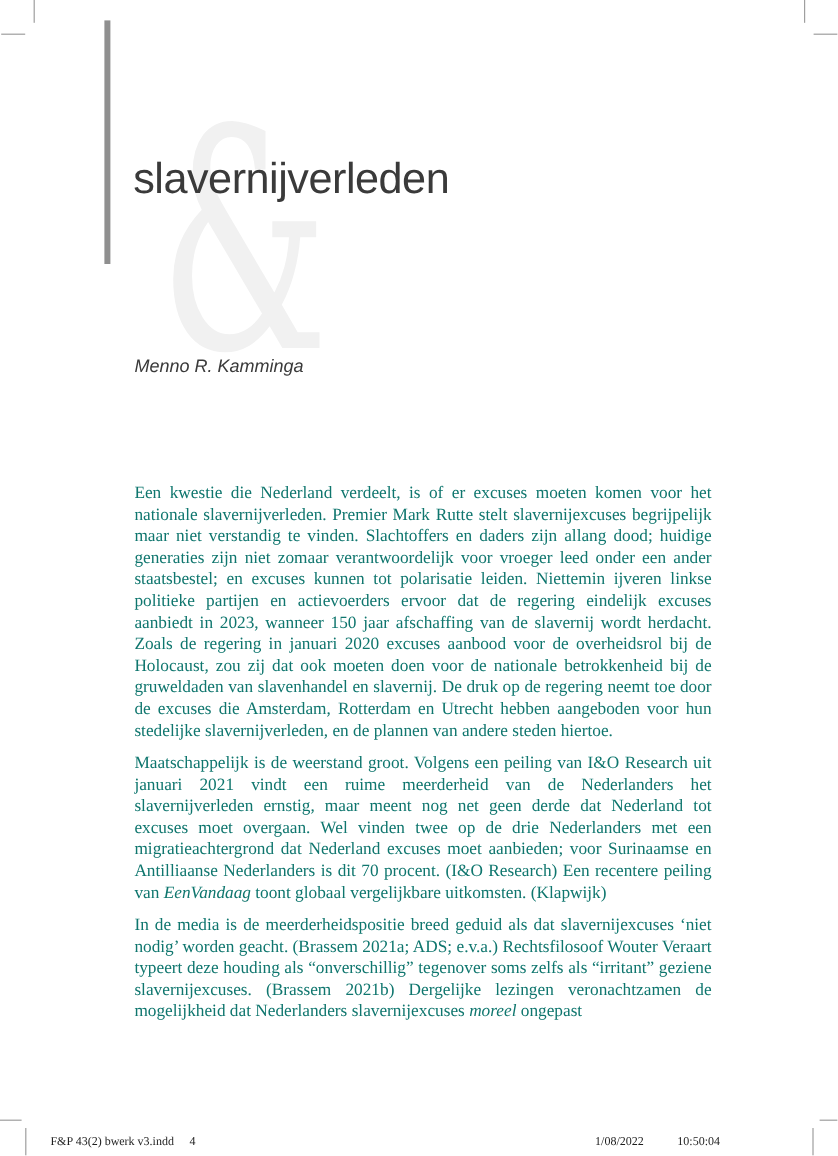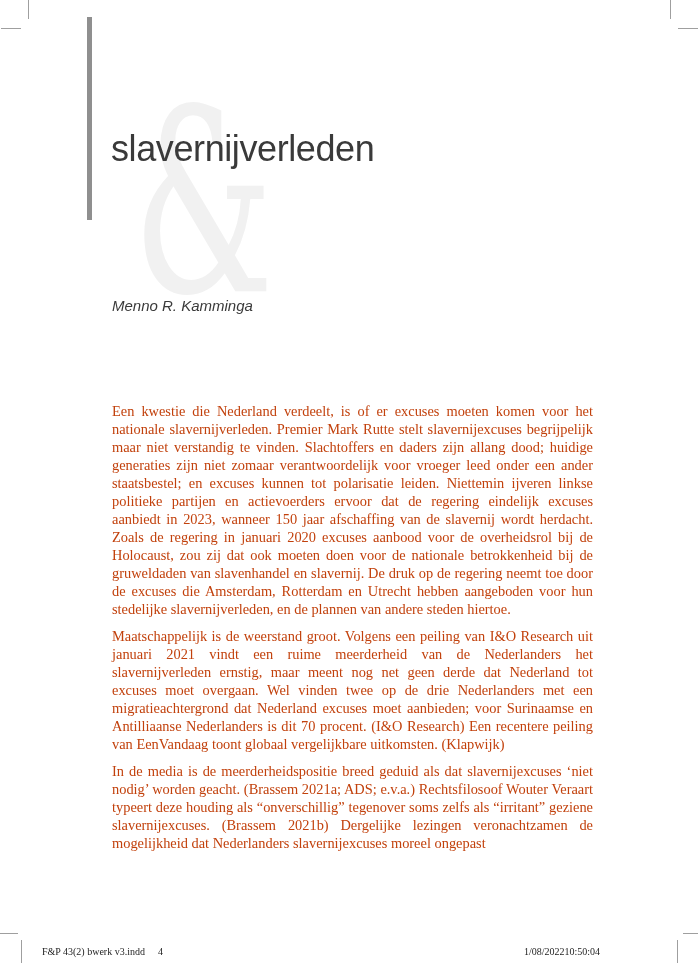--- a/index.html
+++ b/index.html
@@ -56,38 +56,38 @@
     font-style: italic;
     font-size: 15px;
     color: #3a3a3a;
     z-index: 1;
   }
 
   .body-text {
     position: absolute; left: 112px; top: 402px; width: 481px;
     font-family: "Liberation Serif", serif;
     font-size: 14.4px; line-height: 18px;
-    color: #c2410c;
+    color: #0f766e;
     text-align: justify;
     z-index: 1;
   }
   .body-text p { margin: 0 0 9px 0; }
   .body-text p:last-child { margin-bottom: 12px; }
-  .it { }
+  .it { font-style: italic; }
 
   .footer {
     position: absolute; left: 0; top: 946px; width: 642px; height: 14px;
     font-family: "Liberation Serif", serif;
     font-size: 10px;
     color: #1e1e1e;
   }
   .f-left  { position: absolute; left: 42px; top: 0; }
   .f-page  { margin-left: 13px; }
   .f-right { position: absolute; right: 42px; top: 0; }
-  .f-time  { margin-left: 0; }
+  .f-time  { margin-left: 28px; }
 </style>
 </head>
 <body>
 
 <div class="page">
 
   <div class="mark m-tl-v" style="background: rgb(159, 159, 159);"></div>
   <div class="mark m-tl-h" style="background: rgb(159, 159, 159);"></div>
   <div class="mark m-tr-v" style="background: rgb(159, 159, 159);"></div>
   <div class="mark m-tr-h" style="background: rgb(159, 159, 159);"></div>

